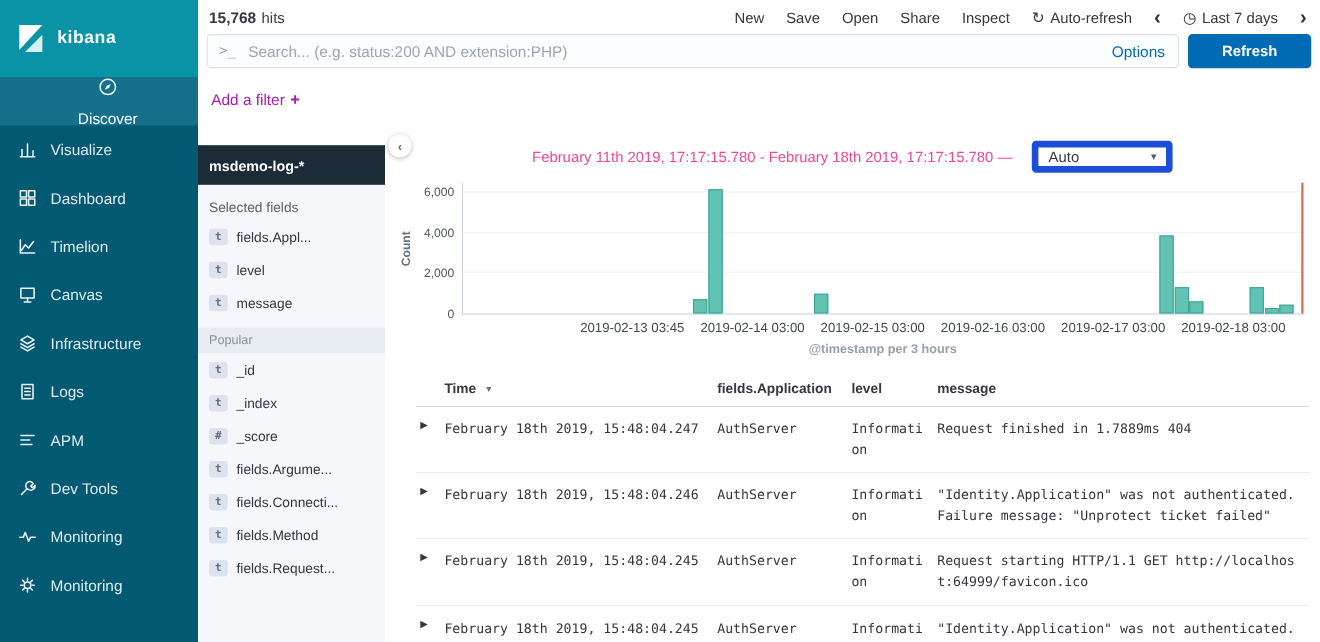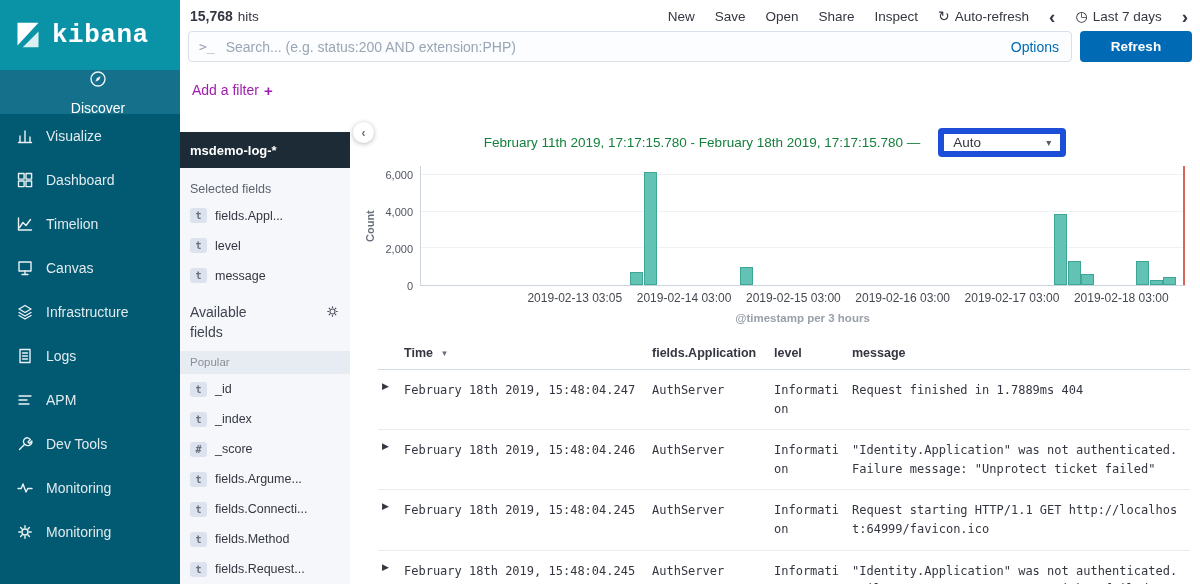--- a/index.html
+++ b/index.html
@@ -6,21 +6,21 @@
   html,body { margin:0; padding:0; }
   body {
     width:1200px; height:584px; overflow:hidden;
     font-family:"Liberation Sans", sans-serif;
     background:#fff; color:#343741; display:flex;
   }
 
   
   .sidebar { width:180px; min-width:180px; background:#025972; display:flex; flex-direction:column; }
   .logo { height:70px; background:#0a93a6; display:flex; align-items:center; gap:10px; padding-left:14px; cursor:pointer; }
-  .logo-text { color:#fff; font-size:26px; font-weight:bold; letter-spacing:.5px;font-family:Liberation Mono, monospace; }
+  .logo-text { color:#fff; font-size:16px; font-weight:bold; letter-spacing:.5px; }
   .nav-item { height:44px; display:flex; align-items:center; gap:12px; padding-left:16px;
               font-size:14px; color:rgba(255,255,255,.88); cursor:pointer; }
   .nav-item.active { background:#15708c; color:#fff;flex-direction:column; }
   .nav-item svg { flex:0 0 auto; stroke:#fff; fill:none; stroke-width:1.4; stroke-linecap:round; stroke-linejoin:round; opacity:.92; }
 
   
   .right { flex:1; display:flex; flex-direction:column; min-width:0; }
 
   .topbar { height:28px; display:flex; align-items:center; padding:4px 12px 0 10px; font-size:13.5px; }
   .hits-count { font-weight:bold; font-size:14px; }
@@ -66,21 +66,21 @@
   .gear-btn svg { stroke:#49505c; fill:none; stroke-width:1.3; }
   .popular-strip { background:#e7ebf2; margin:8px -8px 0 -8px; height:23px; display:flex; align-items:center;
                    padding-left:10px; color:#8a8f99; font-size:11.5px; }
 
   
   .main { flex:1; min-width:0; background:#fff; position:relative; display:flex; flex-direction:column; }
   .collapse-btn { position:absolute; left:3px; top:10px; width:21px; height:21px; border-radius:50%;
                   background:#fff; box-shadow:0 1px 5px rgba(0,0,0,.28); color:#69707d; font-weight:bold;
                   font-size:12px; display:flex; align-items:center; justify-content:center; cursor:pointer; z-index:3; }
   .time-row { display:flex; align-items:center; justify-content:center; gap:18px; padding-top:12px; height:48px; }
-  .time-text { font-size:13.5px; color:#15803d; }
+  .time-text { font-size:13.5px; color:#ec4899; }
   .interval-select { width:128px; height:29px; border:6px solid #1d4ed8; border-radius:4px; background:#fff;
                      display:flex; align-items:center; justify-content:space-between; padding:0 9px;
                      font-size:13.5px; cursor:pointer; }
   .caret-down { font-size:10px; color:#555c66; }
 
   .chart-row { display:flex; margin:6px 14px 0 12px; height:120px; }
   .y-label { width:16px; display:flex; align-items:center; justify-content:center;
              writing-mode:vertical-rl; transform:rotate(180deg);
              font-size:11px; font-weight:bold; color:#69707d; }
   .y-axis { width:42px; position:relative; font-size:11px; color:#4f5560; }
@@ -265,29 +265,20 @@
         </div>
         <div class="field-item">
           <span class="type-badge">t</span>
           <span>level</span>
         </div>
         <div class="field-item">
           <span class="type-badge">t</span>
           <span>message</span>
         </div>
 
-        <div class="avail-row">
-          <span class="avail-title">Available fields</span>
-          <span class="gear-btn">
-            <svg width="15" height="15" viewBox="0 0 18 18">
-              <circle cx="9" cy="9" r="3"></circle>
-              <path d="M9 2.8v2M9 13.2v2M2.8 9h2M13.2 9h2M4.6 4.6l1.4 1.4M12 12l1.4 1.4M13.4 4.6 12 6M6 12l-1.4 1.4"></path>
-            </svg>
-          </span>
-        </div>
 
         <div class="popular-strip">Popular</div>
 
         <div class="field-item">
           <span class="type-badge">t</span>
           <span>_id</span>
         </div>
         <div class="field-item">
           <span class="type-badge">t</span>
           <span>_index</span>
@@ -344,21 +335,21 @@
             <div class="bar" style="left: 82.7381%; height: 60%; background: rgb(98, 194, 180); border-color: rgb(62, 166, 149);"></div>
             <div class="bar" style="left: 84.5238%; height: 20%; background: rgb(98, 194, 180); border-color: rgb(62, 166, 149);"></div>
             <div class="bar" style="left: 86.3095%; height: 9.23077%; background: rgb(98, 194, 180); border-color: rgb(62, 166, 149);"></div>
             <div class="bar" style="left: 93.4524%; height: 20%; background: rgb(98, 194, 180); border-color: rgb(62, 166, 149);"></div>
             <div class="bar" style="left: 95.2381%; height: 3.84615%; background: rgb(98, 194, 180); border-color: rgb(62, 166, 149);"></div>
             <div class="bar" style="left: 97.0238%; height: 6.92308%; background: rgb(98, 194, 180); border-color: rgb(62, 166, 149);"></div>
             <div class="now-line" style="left: calc(100% - 3px); background: rgb(217, 102, 91);"></div>
           </div>
       </div>
       <div class="x-axis">
-          <div class="xtick" style="left: 20.2381%;">2019-02-13 03:05</div>
+          <div class="xtick" style="left: 20.2381%;">2019-02-13 03:45</div>
           <div class="xtick" style="left: 34.5238%;">2019-02-14 03:00</div>
           <div class="xtick" style="left: 48.8095%;">2019-02-15 03:00</div>
           <div class="xtick" style="left: 63.0952%;">2019-02-16 03:00</div>
           <div class="xtick" style="left: 77.381%;">2019-02-17 03:00</div>
           <div class="xtick" style="left: 91.6667%;">2019-02-18 03:00</div>
         </div>
       <div class="x-caption">@timestamp per 3 hours</div>
 
       <div class="results">
         <div class="grid thead">

